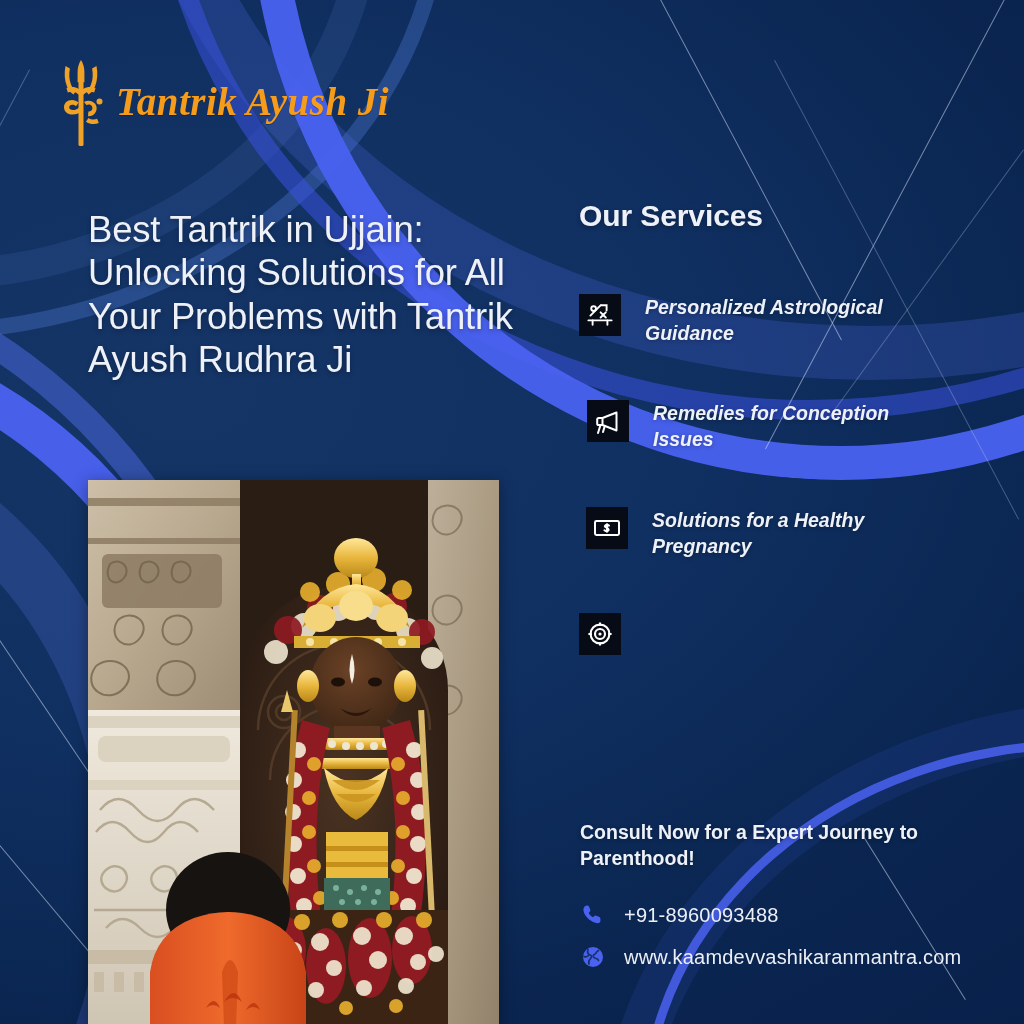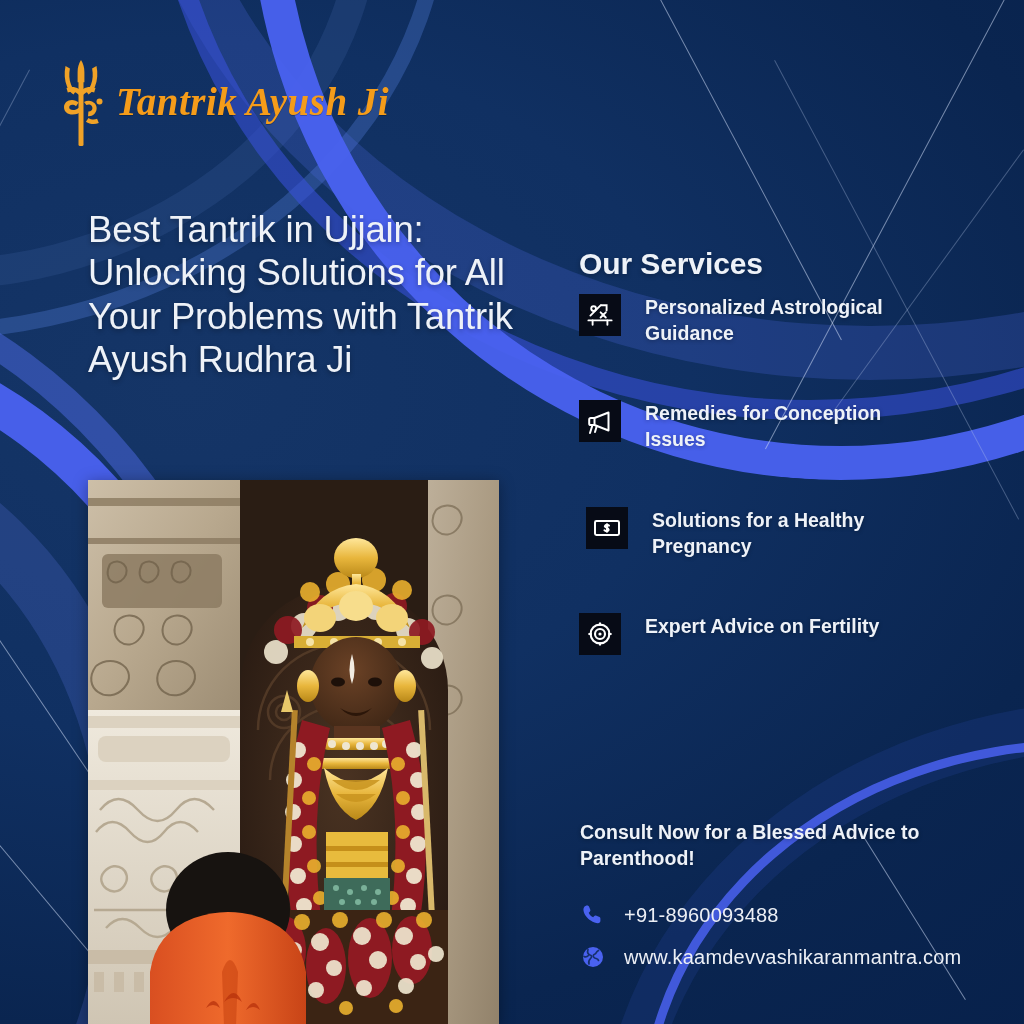--- a/index.html
+++ b/index.html
@@ -122,34 +122,34 @@
     overflow:hidden; background:#2d241b;
     box-shadow:0 2px 14px rgba(0,0,0,.35);
   }
   .photo svg{ display:block; width:100%; height:100%; }
 
   
   .services-title{
     position:absolute; left:579px; top:199px;
     color:#eef2f8; font-size:30px; font-weight:700; letter-spacing:-.1px;
     text-shadow:0 2px 5px rgba(0,0,0,.3);
-    margin-top:48px;
   }
   .service{
     position:absolute; left:579px; display:flex; align-items:flex-start; gap:24px;
   }
   .svc-icon{
     width:42px; height:42px; flex:0 0 auto; background:#070b16;
     display:flex; align-items:center; justify-content:center;
   }
   .svc-icon svg{ display:block; }
   .svc-label{
     color:#eef2f8; font-size:19.5px; font-weight:700; line-height:1.33;
     width:268px; padding-top:1px;
     text-shadow:0 1px 4px rgba(0,0,0,.3);
+    font-style:italic;
   }
 
   .cta{
     position:absolute; left:580px; top:820px; width:400px;
     color:#eef2f8; font-size:19.5px; font-weight:700; line-height:1.33;
     text-shadow:0 1px 4px rgba(0,0,0,.3);
   }
   .contact{
     position:absolute; left:580px; display:flex; align-items:center; gap:18px;
   }
@@ -492,21 +492,21 @@
           <path d="M16.2 5.2 h5.4 v5.4"></path>
           <path d="M15.6 12.3 l5.2 5.2 M20.8 12.3 l-5.2 5.2"></path>
           <path d="M3.4 20.4 h23.2"></path>
           <path d="M7.6 20.4 v4.4 M22.4 20.4 v4.4"></path>
         </g>
       </svg>
     </span>
     <span class="svc-label">Personalized Astrological Guidance</span>
   </div>
 
-  <div class="service" style="top:400px;">
+  <div class="service" style="top:400px;margin-left:8px;">
     <span class="svc-icon">
       <svg width="30" height="30" viewBox="0 0 30 30" xmlns="http://www.w3.org/2000/svg">
         <g fill="none" stroke="#ffffff" stroke-width="2" stroke-linecap="round" stroke-linejoin="round">
           <path d="M23.5 6.5 L9.5 12 v7 L23.5 24.5 Z"></path>
           <path d="M9.5 12 H5.8 a1.6 1.6 0 0 0 -1.6 1.6 v3.8 a1.6 1.6 0 0 0 1.6 1.6 H9.5"></path>
           <path d="M7.2 20 L5 27"></path>
           <path d="M11.8 20 L10 26"></path>
         </g>
       </svg>
     </span>
@@ -530,24 +530,23 @@
     <span class="svc-icon">
       <svg width="30" height="30" viewBox="0 0 30 30" xmlns="http://www.w3.org/2000/svg">
         <g fill="none" stroke="#ffffff" stroke-width="2.1">
           <circle cx="15" cy="15" r="9.4"></circle>
           <circle cx="15" cy="15" r="5"></circle>
           <circle cx="15" cy="15" r="1.6" fill="#ffffff" stroke="none"></circle>
           <path d="M15 3.4 v3.4 M15 23.2 v3.4 M3.4 15 h3.4 M23.2 15 h3.4"></path>
         </g>
       </svg>
     </span>
-    <span class="svc-label">Expert Advice on Fertility</span>
-  </div>
-
-  <div class="cta">Consult Now for a Blessed Advice to Parenthood!</div>
+  </div>
+
+  <div class="cta">Consult Now for a Expert Journey to Parenthood!</div>
 
   <div class="contact" style="top:902px;">
     <span class="ic">
       <svg width="24" height="24" viewBox="0 0 24 24" xmlns="http://www.w3.org/2000/svg">
         <path d="M6.2 2.6c1 0 1.6.5 2 1.5l1 2.4c.4 1 .2 1.7-.6 2.4l-.9.8c.9 2 2.4 3.6 4.5 4.6l.8-1c.7-.8 1.4-1 2.4-.6l2.5 1c1 .4 1.5 1 1.5 2v2.1c0 1.4-1 2.4-2.5 2.4-2 0-4.6-1-7.2-2.8C6.4 15.6 3 11.3 2.5 7.4 2.2 4.8 3.7 2.6 6.2 2.6z" fill="#4a62f0"></path>
       </svg>
     </span>
     <span class="tx">+91-8960093488</span>
   </div>
 

